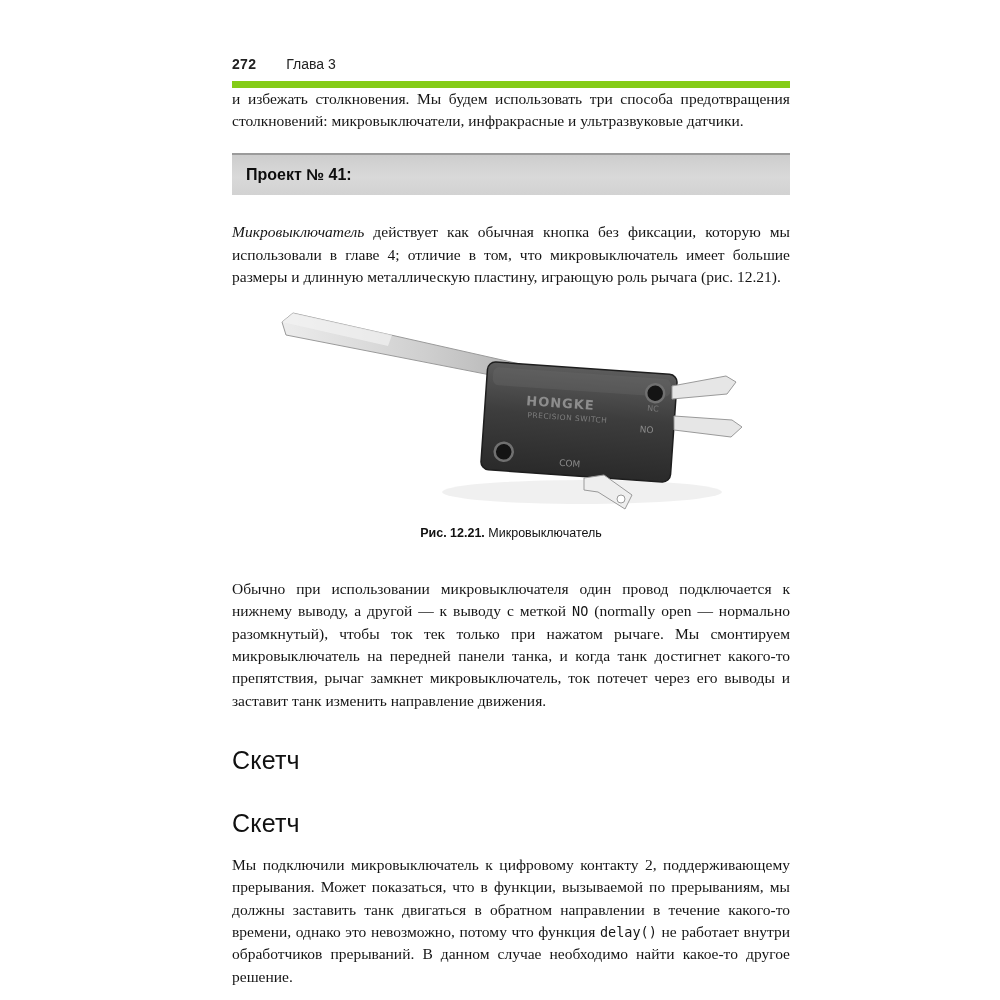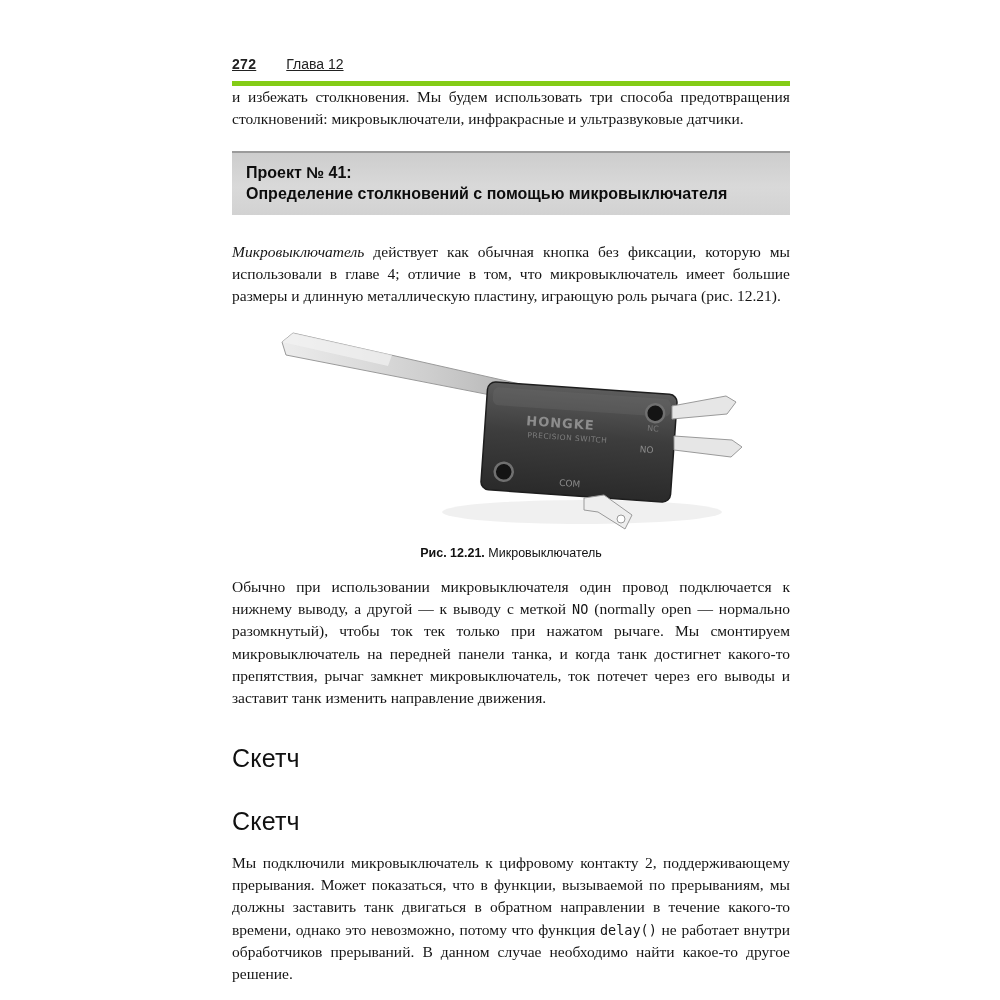--- a/index.html
+++ b/index.html
@@ -3,23 +3,23 @@
 <meta charset="utf-8">
 <style>
   html, body { margin:0; padding:0; background:#ffffff; }
   body { width:1000px; height:1000px; font-family:"Liberation Serif", serif; color:#151515; }
   .page { position:relative; width:1000px; height:1000px; background:#fff; overflow:hidden; }
   .content { position:absolute; left:232px; top:56px; width:558px; }
 
   .running-head {
     font-family:"Liberation Sans", sans-serif;
     font-size:14px; color:#222;
-    border-bottom:5px solid #84cc16;
+    border-bottom:7px solid #84cc16;
     padding-bottom:9px;
-    display:flex; align-items:baseline;text-decoration:underline;
+    display:flex; align-items:baseline;
   }
   .running-head .pagenum { font-weight:bold; margin-right:30px; letter-spacing:0.3px; }
 
   p.body-text {
     font-size:15.5px; line-height:1.44; text-align:justify;
     margin:0 0 14px 0;
   }
   .intro { margin-top:20px; }
 
   .project-box {
@@ -32,48 +32,47 @@
   }
 
   .lead-italic { font-style:italic; }
   .mono { font-family:"DejaVu Sans Mono", monospace; font-size:13.5px; }
 
   .figure-wrap { margin:18px 0 4px 0; }
   .figure-caption {
     text-align:center;
     font-family:"Liberation Sans", sans-serif;
     font-size:12.5px; color:#111;
-    margin:2px 0 16px 0;
+    margin:2px 0 38px 0;
   }
   .figure-caption .cap-label { font-weight:bold; }
 
   h2.section-heading {
     font-family:"Liberation Sans", sans-serif;
     font-weight:500; font-size:25px; color:#111;
     margin:34px 0 16px 0; letter-spacing:0.2px;
   }
 
   svg text { font-family:"DejaVu Sans", sans-serif; }
 </style>
 </head>
 <body>
 
 <div class="page">
   <div class="content">
 
     <div class="running-head">
       <span class="pagenum">272</span>
-      <span class="chapter">Глава 12</span>
+      <span class="chapter">Глава 3</span>
     </div>
 
     <p class="body-text intro">и избежать столкновения. Мы будем использовать три способа предотвращения столкновений: микровыключатели, инфракрасные и ультразвуковые датчики.</p>
 
     <div class="project-box">
       <div>Проект № 41:</div>
-      <div>Определение столкновений с помощью микровыключателя</div>
     </div>
 
     <p class="body-text"><span class="lead-italic">Микровыключатель</span><span> действует как обычная кнопка без фиксации, которую мы использовали в главе 4; отличие в том, что микровыключатель имеет большие размеры и длинную металлическую пластину, играющую роль рычага (рис. 12.21).</span></p>
 
     <div class="figure-wrap">
       <svg viewBox="0 0 558 212" width="558" height="212" role="img">
         <defs>
           <linearGradient id="gBody" x1="0" y1="0" x2="0" y2="1">
             <stop offset="0" stop-color="#5c5c5c"></stop>
             <stop offset="0.45" stop-color="#3d3d3d"></stop>

